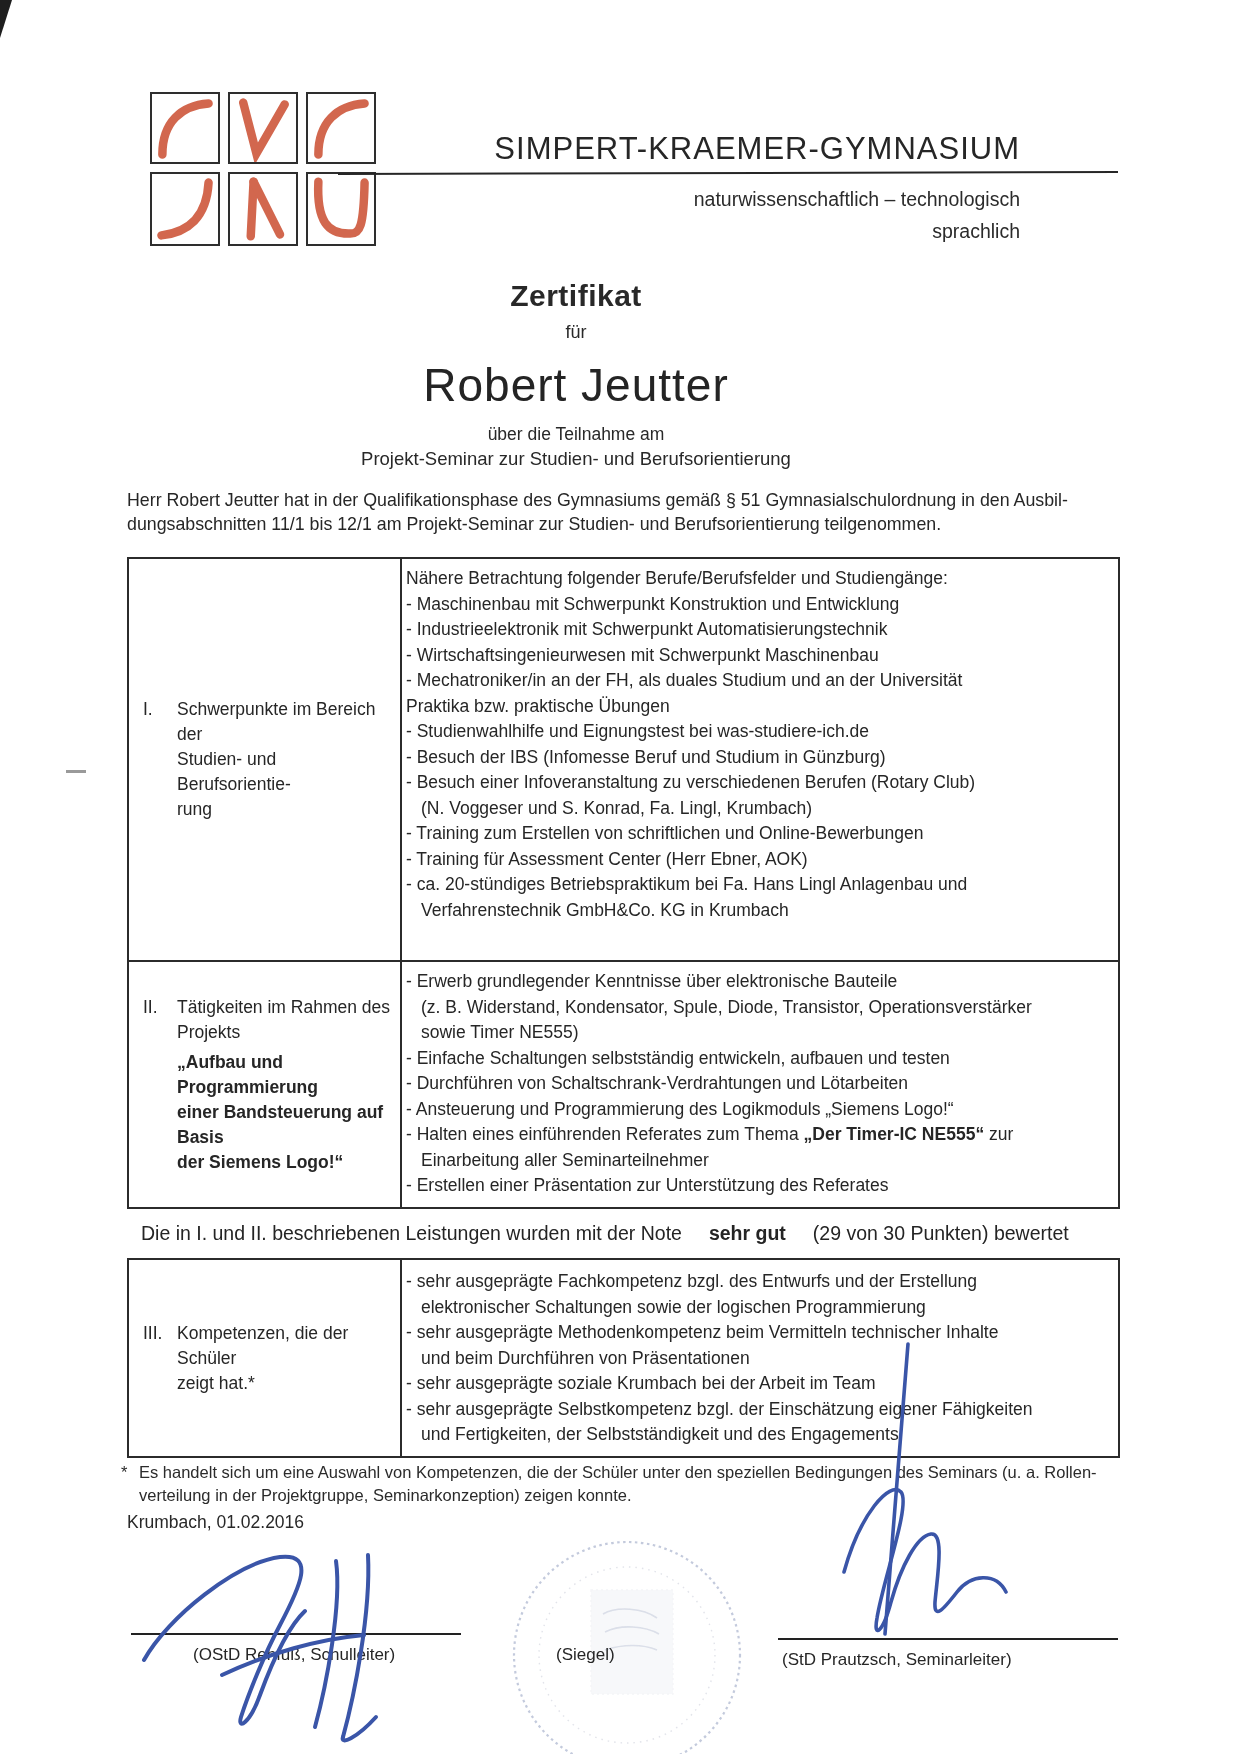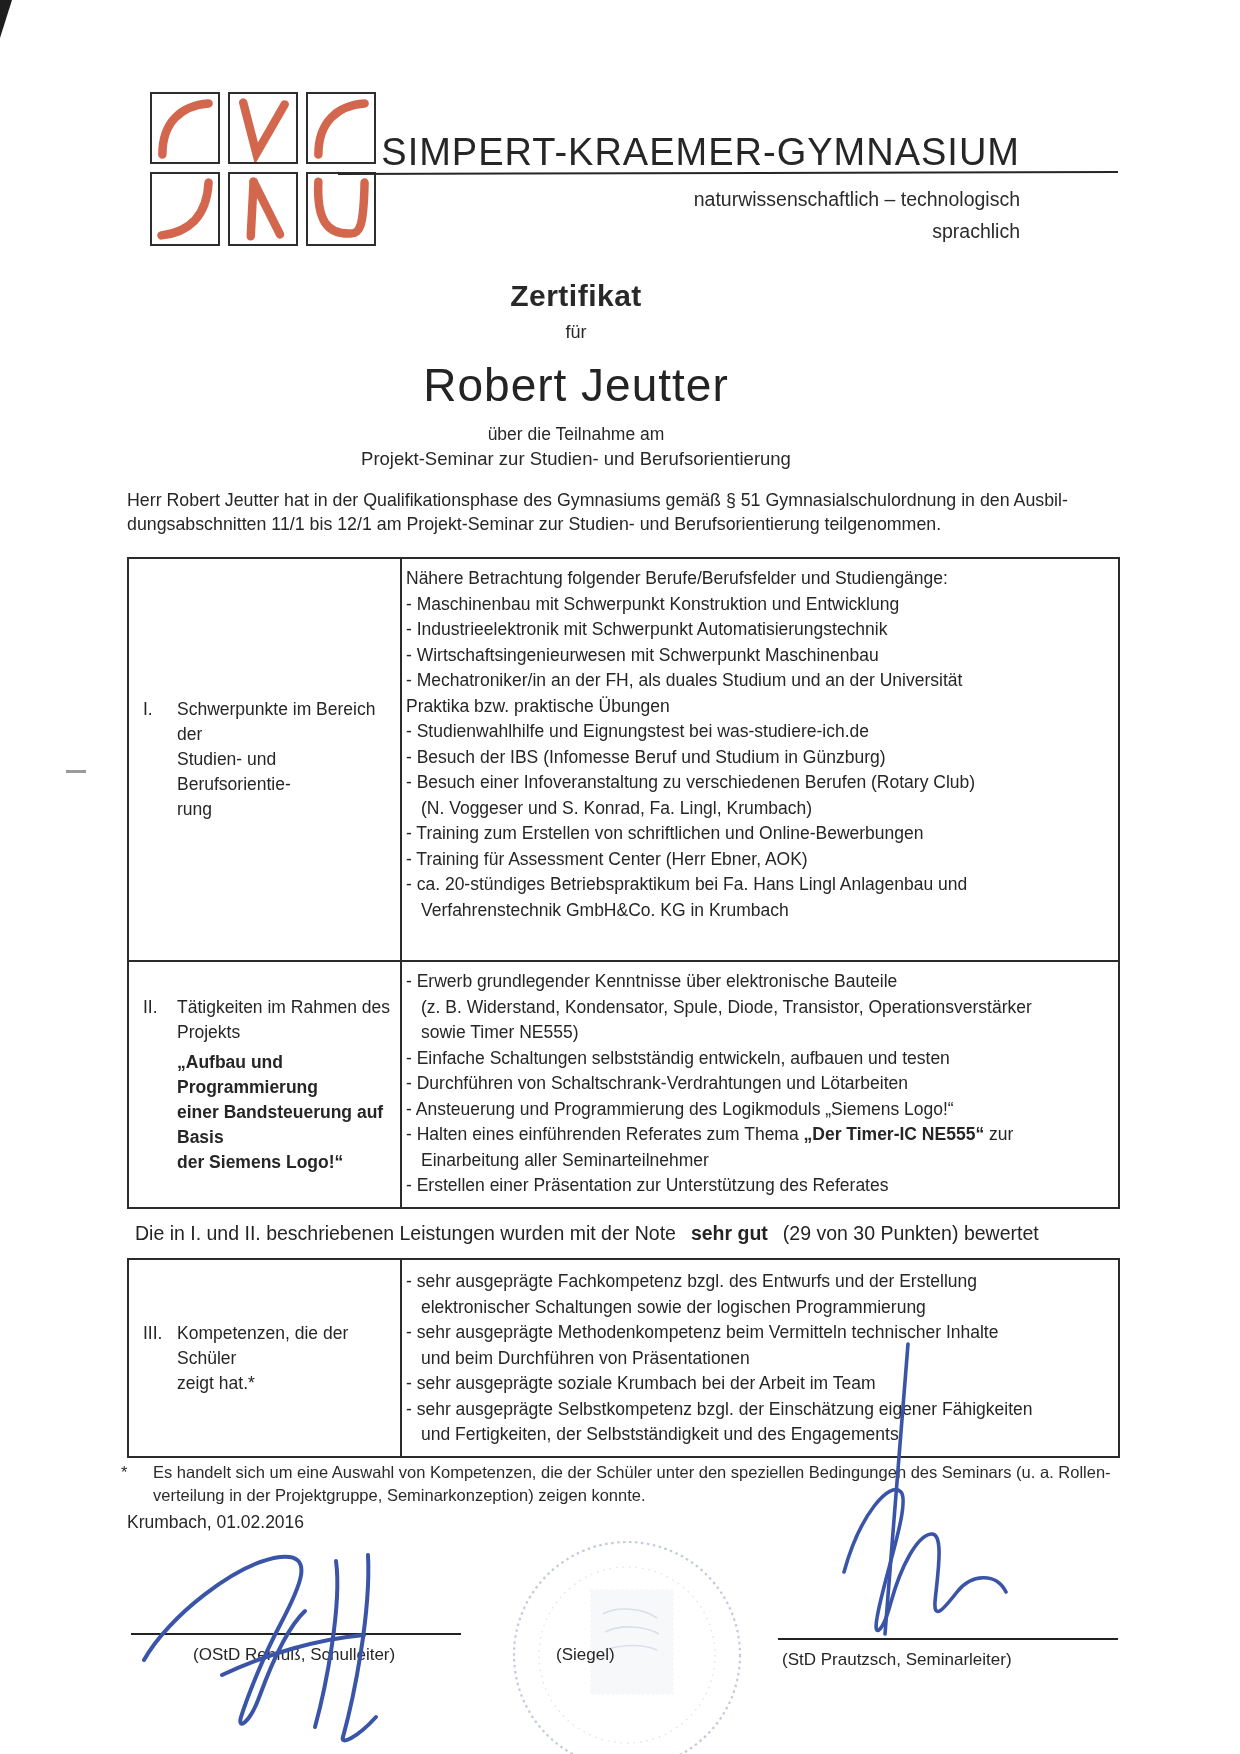--- a/index.html
+++ b/index.html
@@ -8,21 +8,21 @@
     overflow:hidden;font-family:"Liberation Sans",sans-serif;color:#282828;
     margin:0 auto;
   }
   .abs{position:absolute;}
 
   
   .logo-grid{left:150px;top:92px;display:grid;grid-template-columns:repeat(3,70px);grid-template-rows:72px 74px;gap:8px;}
   .tile{border:2px solid #2e2e2e;box-sizing:border-box;}
   .tile svg{display:block;width:100%;height:100%;}
   .tile path{fill:none;stroke:#d2674e;stroke-width:9;stroke-linecap:round;}
-  .school-name{right:220px;top:131px;font-size:38px;letter-spacing:1px;color:#262626;white-space:nowrap;}
+  .school-name{right:220px;top:131px;font-size:31px;letter-spacing:1px;color:#262626;white-space:nowrap;}
   .header-rule{left:338px;top:172px;width:780px;height:2px;background:#262626;transform:rotate(-0.15deg);}
   .school-sub1{right:220px;top:188px;font-size:19.5px;color:#2b2b2b;white-space:nowrap;}
   .school-sub2{right:220px;top:220px;font-size:19.5px;color:#2b2b2b;white-space:nowrap;}
 
   
   .title-wrap{left:0;top:0;width:1152px;text-align:center;}
   .t-zert{position:absolute;top:279px;width:100%;font-size:30px;font-weight:bold;letter-spacing:.5px;}
   .t-fuer{position:absolute;top:322px;width:100%;font-size:18px;}
   .t-name{position:absolute;top:358px;width:100%;font-size:46px;letter-spacing:1px;color:#242424;}
   .t-about1{position:absolute;top:424px;width:100%;font-size:17.5px;}
@@ -41,32 +41,32 @@
   .label-cell{width:273px;box-sizing:border-box;border-right:2px solid #2b2b2b;display:flex;align-items:center;padding:6px 6px 6px 14px;}
   .label-inner{display:flex;font-size:17.5px;line-height:25px;color:#262626;}
   .label-num{width:34px;flex:0 0 34px;}
   .label-bold{font-weight:bold;margin-top:5px;}
   .content-cell{flex:1;padding:7px 6px 6px 4px;}
   .ln{font-size:17.5px;line-height:25.5px;white-space:nowrap;color:#262626;}
   .ln.cont{padding-left:15px;}
   .bold-frag{font-weight:bold;}
 
   
-  .note-row{left:127px;top:1209px;width:993px;height:49px;display:flex;align-items:center;font-size:19.5px;color:#242424;padding-left:8px;box-sizing:border-box;}
+  .note-row{left:133px;top:1209px;width:993px;height:49px;display:flex;align-items:center;font-size:19.5px;color:#242424;padding-left:8px;box-sizing:border-box;gap:12px;}
   .note-grade{font-weight:bold;margin:0 15px;}
 
   
   .box3{left:127px;top:1258px;width:993px;height:200px;display:flex;}
   .box3 .label-cell{border-right:2px solid #2b2b2b;}
   .box3 .content-cell{display:flex;flex-direction:column;justify-content:center;}
 
   
   .footnote{left:121px;top:1461px;width:1010px;font-size:16.5px;line-height:23px;color:#2b2b2b;}
   .footnote .fn-star{position:absolute;left:0;top:0;}
-  .footnote .fn-text{margin-left:32px;}
+  .footnote .fn-text{margin-left:18px;}
 
   
   .date{left:127px;top:1512px;font-size:17.5px;}
   .sig-line{height:2px;background:#222;}
   .sig-line-left{left:131px;top:1633px;width:330px;}
   .sig-line-right{left:778px;top:1638px;width:340px;}
   .sig-label{font-size:17px;color:#262626;white-space:nowrap;}
   .sig-label-left{left:193px;top:1645px;}
   .seal-label{left:556px;top:1645px;font-size:17px;}
   .sig-label-right{left:782px;top:1650px;}

